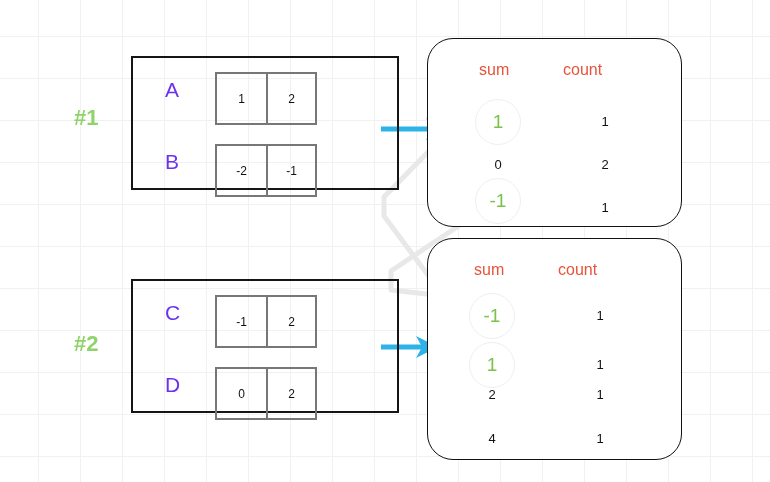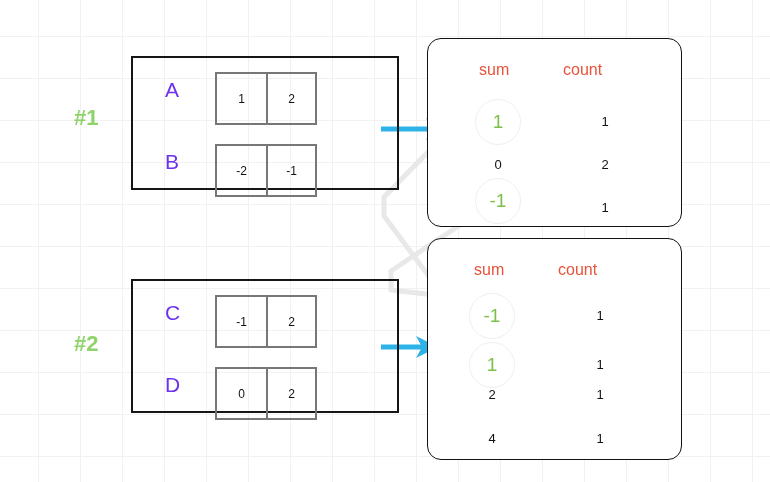--- a/index.html
+++ b/index.html
@@ -72,21 +72,21 @@
     box-sizing: border-box;
   }
   .pair-cells .cell + .cell {
     border-left: 2px solid #777777;
   }
 
   
   .result-panel {
     position: absolute;
     border: 1.8px solid #111111;
-    border-radius: 14px;
+    border-radius: 26px;
     background: #ffffff;
     box-sizing: border-box;
   }
   #result-panel-1 { left: 427px; top: 38px; width: 255px; height: 189px; }
   #result-panel-2 { left: 427px; top: 238px; width: 255px; height: 222px; }
 
   .col-header {
     position: absolute;
     font-size: 16px;
     color: #e8533a;

